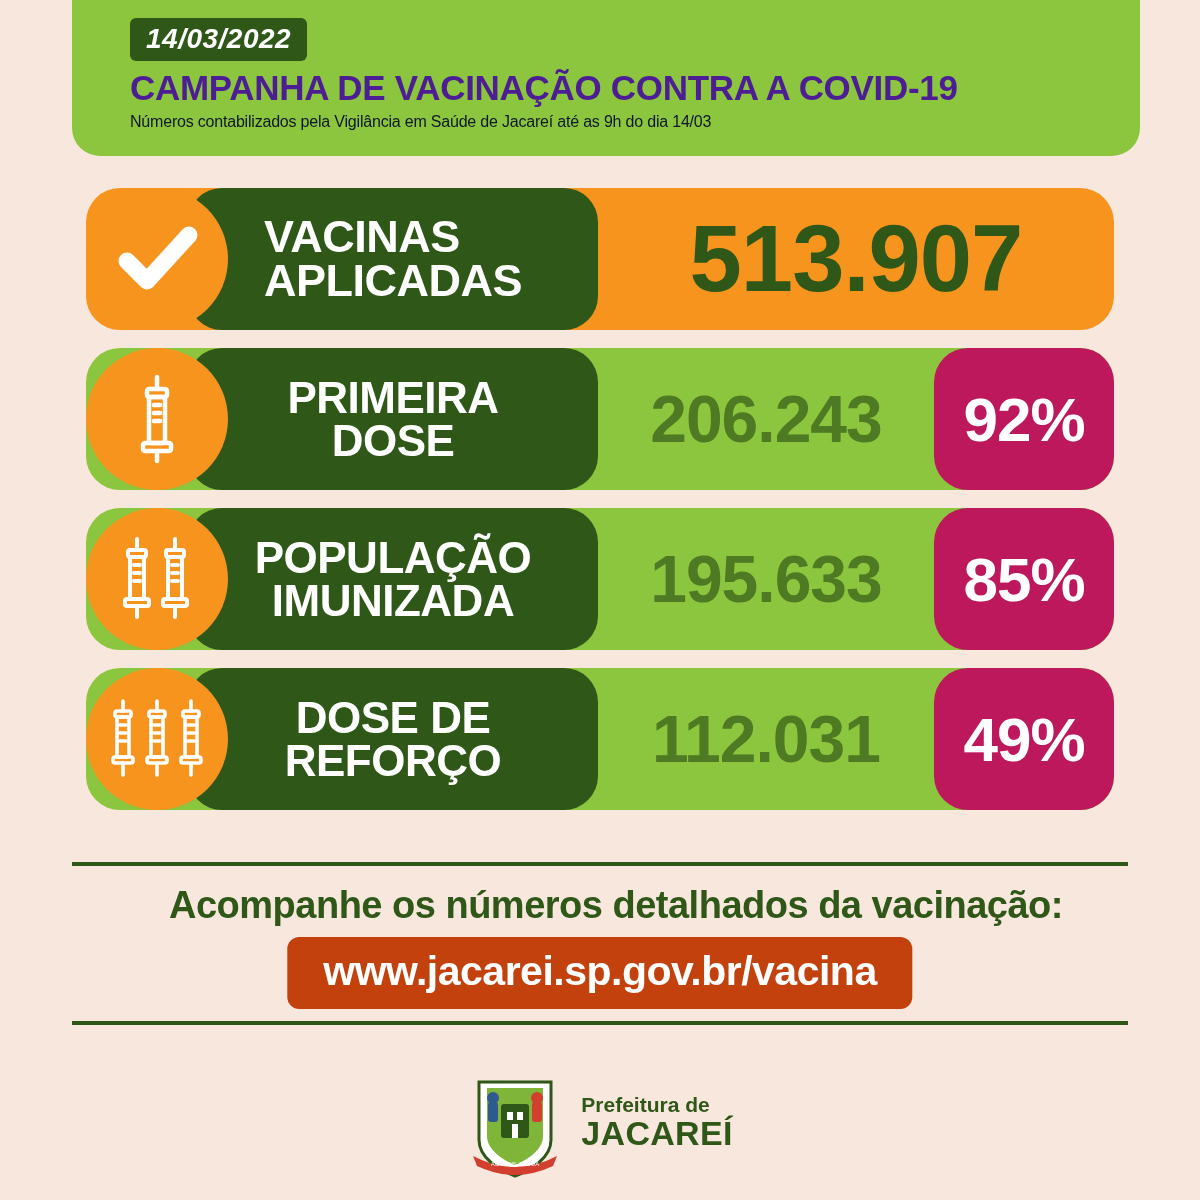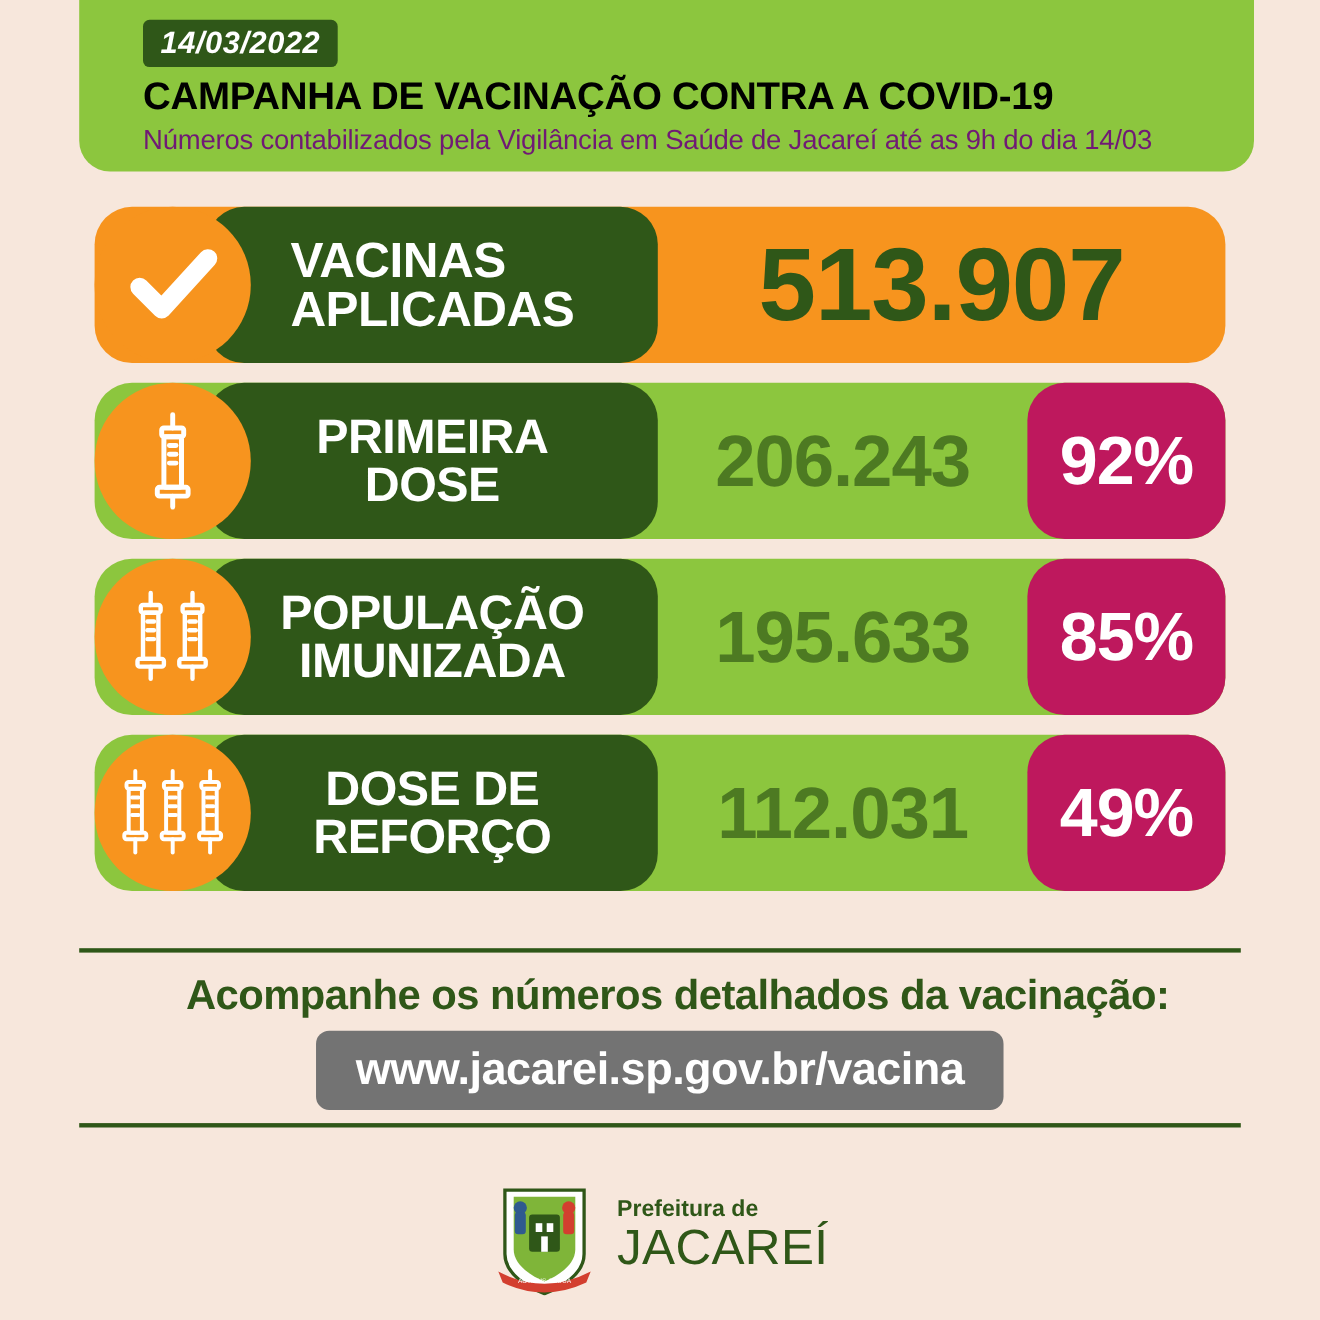--- a/index.html
+++ b/index.html
@@ -30,31 +30,31 @@
     color: #ffffff;
     font-size: 28px;
     font-weight: bold;
     font-style: italic;
     letter-spacing: 0.5px;
     padding: 5px 16px 6px 16px;
     border-radius: 6px;
   }
   .header-title {
     margin-top: 9px;
-    color: #000000;
+    color: #4c1d95;
     font-size: 35px;
     font-weight: bold;
     letter-spacing: -0.3px;
     line-height: 1.05;
     white-space: nowrap;
   }
   .header-sub {
     margin-top: 6px;
-    color: #701a75;
-    font-size: 25px;
+    color: #0f172a;
+    font-size: 16px;
     letter-spacing: -0.2px;
     white-space: nowrap;
   }
 
   
   .rows { position: absolute; left: 0; top: 188px; width: 1200px; }
   .row {
     position: relative;
     margin: 0 auto 18px auto;
     height: 142px;
@@ -152,41 +152,41 @@
     color: #2f5718;
     font-size: 38px;
     font-weight: bold;
     letter-spacing: -0.5px;
     margin-left: 16px;
   }
   .url-pill {
     position: absolute;
     left: 50%; top: 937px;
     transform: translateX(-50%);
-    background: #737373;
+    background: #c2410c;
     color: #ffffff;
     border-radius: 12px;
     padding: 11px 36px 14px 36px;
     font-size: 41px;
     font-weight: bold;
     letter-spacing: -0.5px;
     white-space: nowrap;
   }
 
   
   .logo-area {
     position: absolute;
     left: 0; top: 1068px; width: 1200px;
     display: flex; align-items: center; justify-content: center;
     gap: 18px;
   }
   .crest { width: 96px; height: 110px; }
   .logo-text { color: #2f5718; line-height: 1.05; }
   .logo-text .l1 { font-size: 21px; font-weight: bold; }
-  .logo-text .l2 { font-size: 45px; font-weight: normal; letter-spacing: 0.3px; }
+  .logo-text .l2 { font-size: 34px; font-weight: bold; letter-spacing: 0.3px; }
 </style>
 </head>
 <body>
 
 <div class="page">
 
   <div class="header">
     <div class="date-badge">14/03/2022</div>
     <div class="header-title">CAMPANHA DE VACINAÇÃO CONTRA A COVID-19</div>
     <div class="header-sub">Números contabilizados pela Vigilância em Saúde de Jacareí até as 9h do dia 14/03</div>

